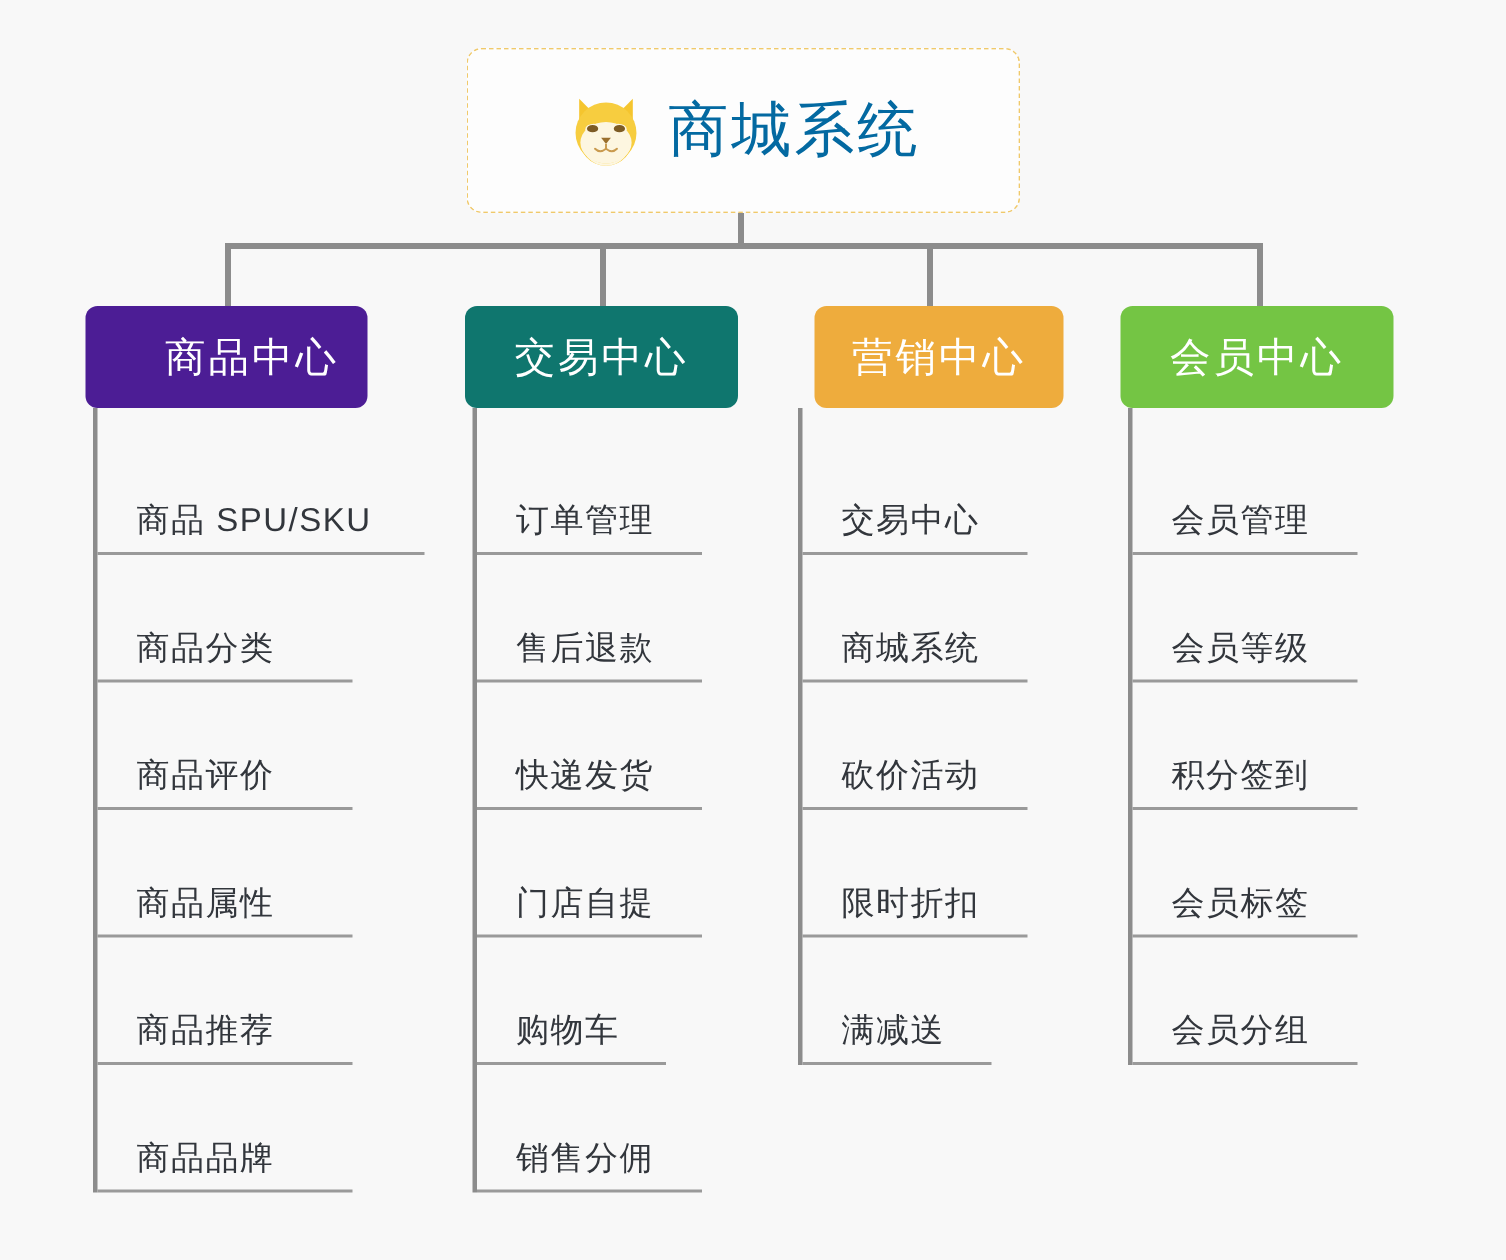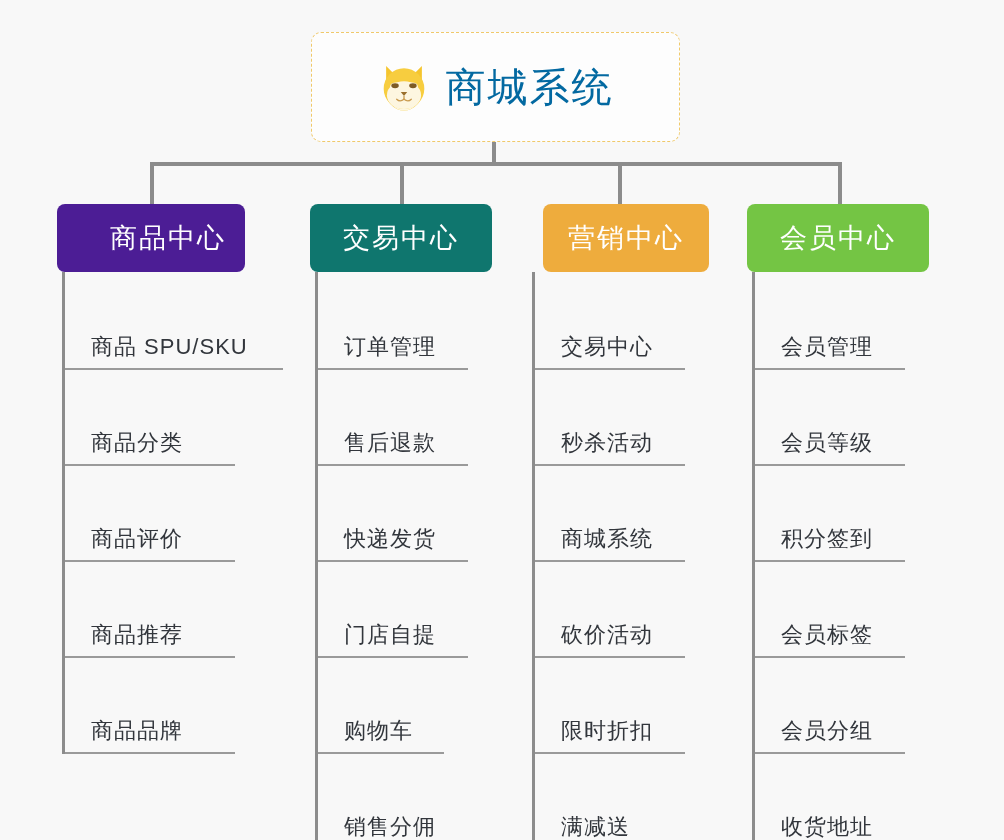--- a/index.html
+++ b/index.html
@@ -69,21 +69,21 @@
     letter-spacing: 2px;
     box-sizing: border-box;
   }
   .col-body {
     position: relative;
     margin-top: 0;
     border-left: 3px solid #8c8c8c;
     margin-left: 5px;
   }
   .leaf {
-    height: 96px;
+    height: 85px;
     box-sizing: border-box;
     display: flex;
     align-items: flex-end;
     padding-bottom: 6px;
     padding-left: 26px;
     border-bottom: 2px solid #9a9a9a;
     font-size: 22px;
     color: #32363c;
     letter-spacing: 1px;
     white-space: nowrap;
@@ -125,20 +125,21 @@
   <div class="conn v" style="left:838px; top:162px; height:44px;"></div>
 
   <div class="column" style="left:57px; width:188px;">
     <div class="col-head" style="background:#4c1d95;padding-left:34px;">
       <span>商品中心</span>
     </div>
     <div class="col-body" style="width:218px;">
       <div class="leaf">商品 SPU/SKU</div>
       <div class="leaf" style="width:170px;">商品分类</div>
       <div class="leaf" style="width:170px;">商品评价</div>
+      <div class="leaf" style="width:170px;">商品属性</div>
       <div class="leaf" style="width:170px;">商品推荐</div>
       <div class="leaf" style="width:170px;">商品品牌</div>
     </div>
   </div>
 
   <div class="column" style="left:310px; width:182px;">
     <div class="col-head" style="background:#0f766e;">
       <span>交易中心</span>
     </div>
     <div class="col-body" style="width:150px;">
@@ -150,35 +151,33 @@
       <div class="leaf">销售分佣</div>
     </div>
   </div>
 
   <div class="column" style="left:527px; width:182px;">
     <div class="col-head" style="background:#eeac3d;margin-left:16px;">
       <span>营销中心</span>
     </div>
     <div class="col-body" style="width:150px;">
       <div class="leaf">交易中心</div>
-      <div class="leaf">秒杀活动</div>
       <div class="leaf">商城系统</div>
       <div class="leaf">砍价活动</div>
       <div class="leaf">限时折扣</div>
       <div class="leaf" style="width:126px;text-align:center;">满减送</div>
     </div>
   </div>
 
   <div class="column" style="left:747px; width:182px;">
     <div class="col-head" style="background:#74c544;">
       <span>会员中心</span>
     </div>
     <div class="col-body" style="width:150px;">
       <div class="leaf">会员管理</div>
       <div class="leaf">会员等级</div>
       <div class="leaf">积分签到</div>
       <div class="leaf">会员标签</div>
       <div class="leaf">会员分组</div>
-      <div class="leaf">收货地址</div>
     </div>
   </div>
 
 </div>
 
 </body></html>

